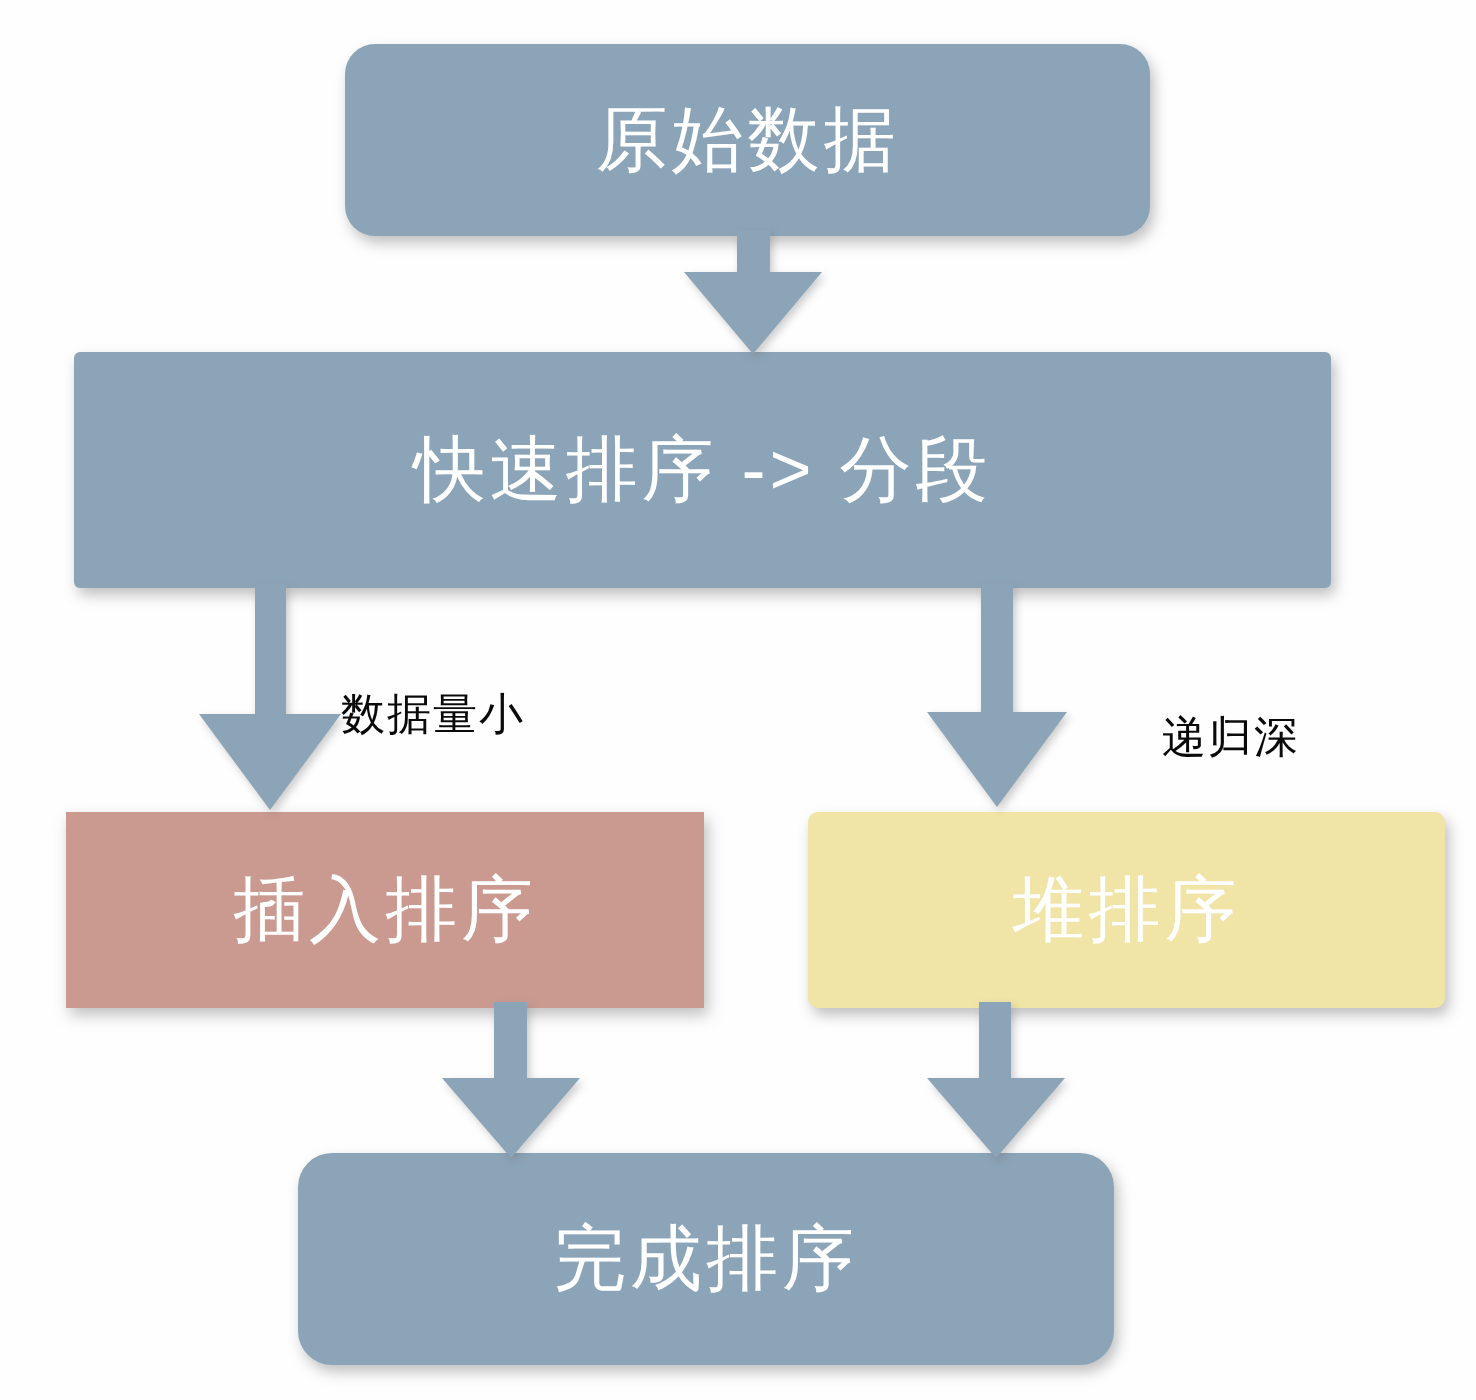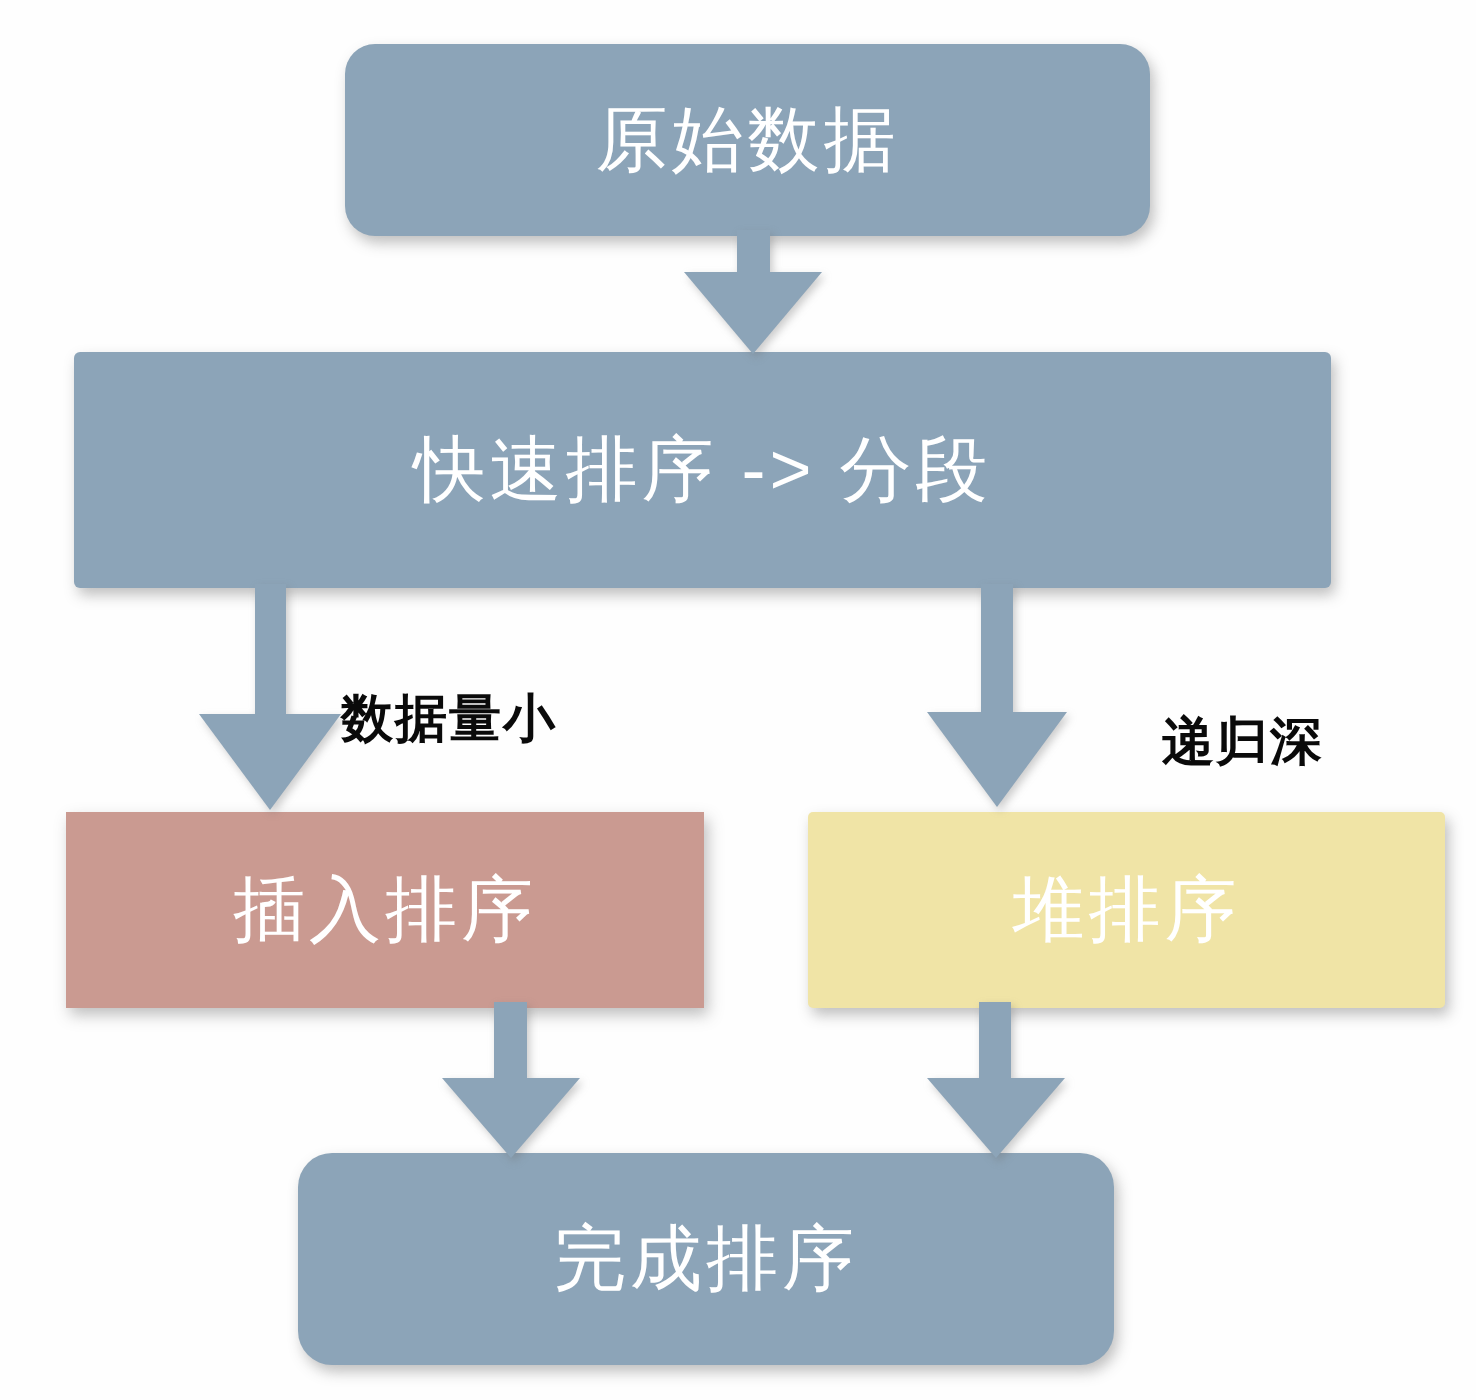--- a/index.html
+++ b/index.html
@@ -48,21 +48,21 @@
   .node-insert {
     left: 66px; top: 812px;
     width: 638px; height: 196px;
     background: #ca9a91;
     border-radius: 0;
   }
   .node-heap {
     left: 808px; top: 812px;
     width: 637px; height: 196px;
     background: #f0e4a6;
-    border-radius: 5px;
+    border-radius: 10px;
   }
   .node-done {
     left: 298px; top: 1153px;
     width: 816px; height: 212px;
     background: #8ca4b8;
     border-radius: 34px;
     align-items: center;
   }
 
   
@@ -92,22 +92,22 @@
   .arrow-4 .shaft { left: 494px; top: 1002px; width: 33px; height: 78px; }
   .arrow-4 .head  { left: 442px; top: 1078px; border-top-width: 80px; }
 
   
   .arrow-5 .shaft { left: 979px; top: 1002px; width: 32px; height: 78px; }
   .arrow-5 .head  { left: 927px; top: 1078px; border-top-width: 80px; }
 
   
   .edge-label {
     position: absolute;
-    font-size: 52px;
-    font-weight: 700;
+    font-size: 44px;
+    font-weight: 400;
     color: #0a0a0a;
     line-height: 1;
     white-space: nowrap;
     letter-spacing: 2px;
   }
   .edge-label-left  { left: 341px; top: 692px; }
   .edge-label-right { left: 1162px; top: 715px; }
 </style>
 </head>
 <body>

